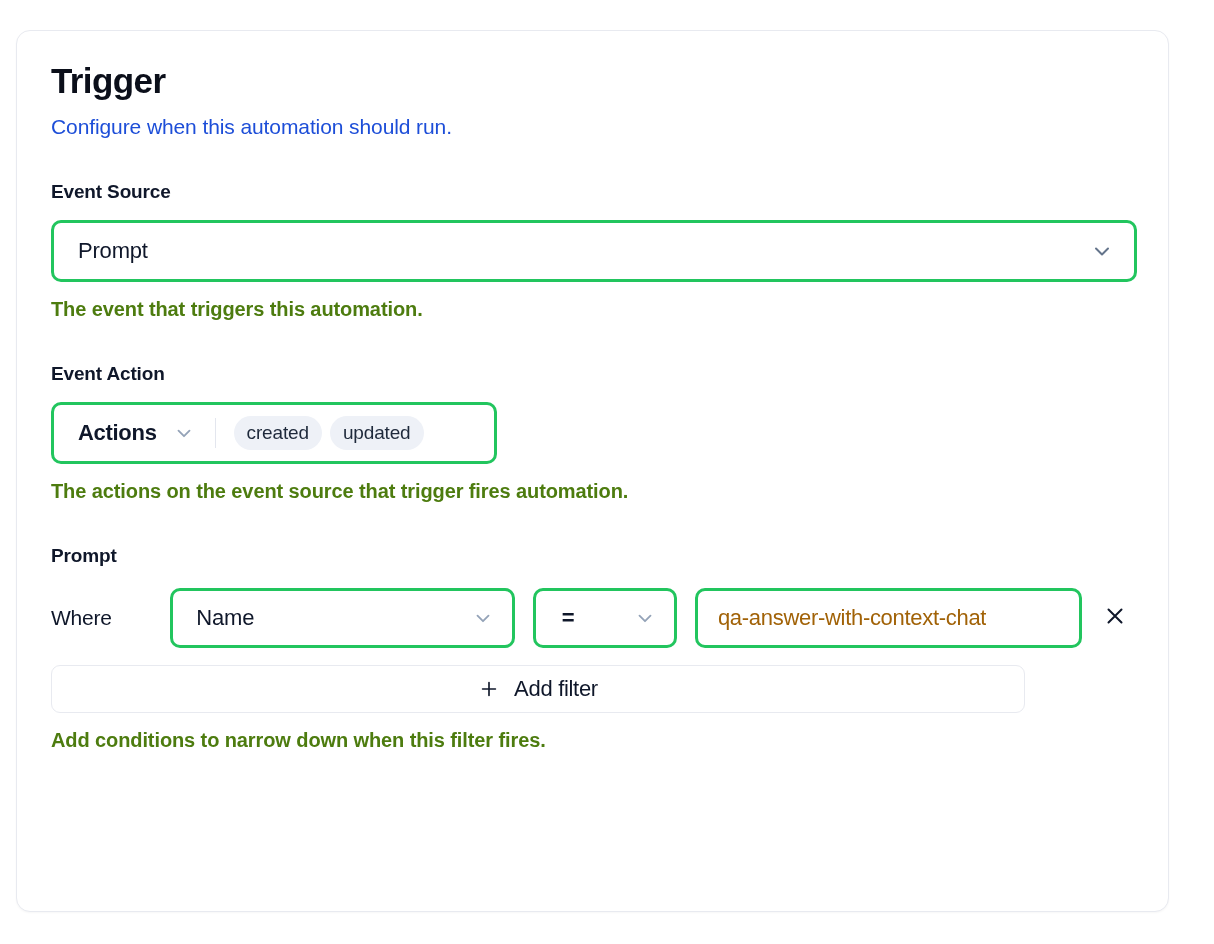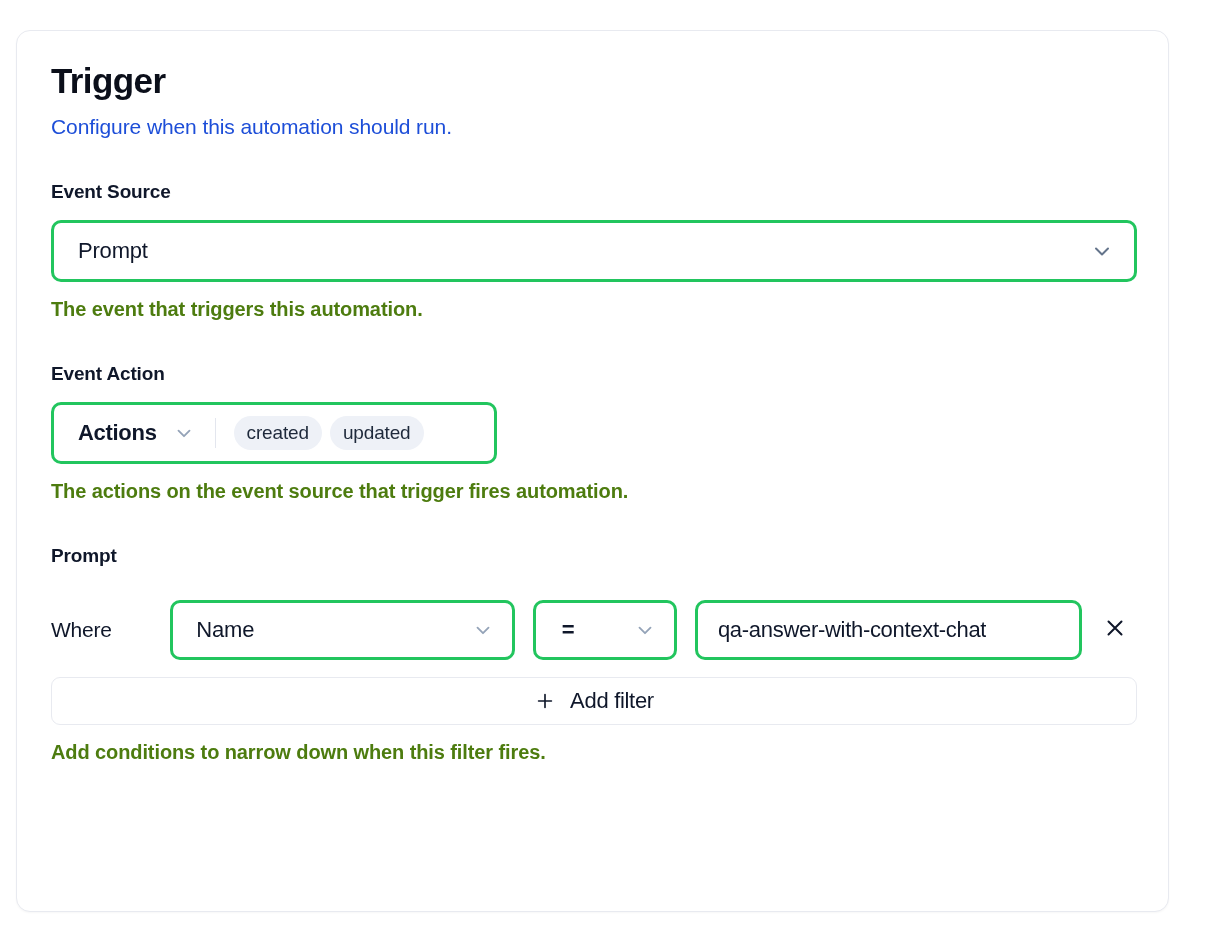--- a/index.html
+++ b/index.html
@@ -143,21 +143,21 @@
     border-radius: 17px;
     padding: 7px 13px;
     font-size: 19px;
     color: #1e293b;
     letter-spacing: -0.15px;
     line-height: 1.1;
   }
 
   
   .filter-row {
-    margin-top: 32px;
+    margin-top: 20px;
     display: flex;
     align-items: center;
     gap: 0;
   }
   .where-label {
     font-size: 21px;
     color: #0f172a;
     width: 124px;
     letter-spacing: -0.2px;
   }
@@ -176,21 +176,21 @@
     margin-right: 18px;
   }
   .filter-value {
     width: 400px;
     height: 60px;
     padding: 0 20px;
     margin-right: 14px;
   }
   .filter-value-text {
     font-size: 22px;
-    color: #0f172a;
+    color: #a16207;
     letter-spacing: -0.3px;
     white-space: nowrap;
     overflow: hidden;
   }
   .op-text {
     font-size: 22px;
     font-weight: 700;
     color: #0f172a;
   }
   .remove-btn {
@@ -202,21 +202,21 @@
     background: transparent;
     border: none;
     padding: 0;
     cursor: pointer;
   }
 
   
   .add-filter {
     box-sizing: border-box;
     margin-top: 17px;
-    width: 1086px;
+    width: 974px;
     height: 48px;
     background: #ffffff;
     border: 1px solid #e8eaf0;
     border-radius: 9px;
     display: flex;
     align-items: center;
     justify-content: center;
     gap: 14px;
     cursor: pointer;
     font-family: "Liberation Sans", sans-serif;

